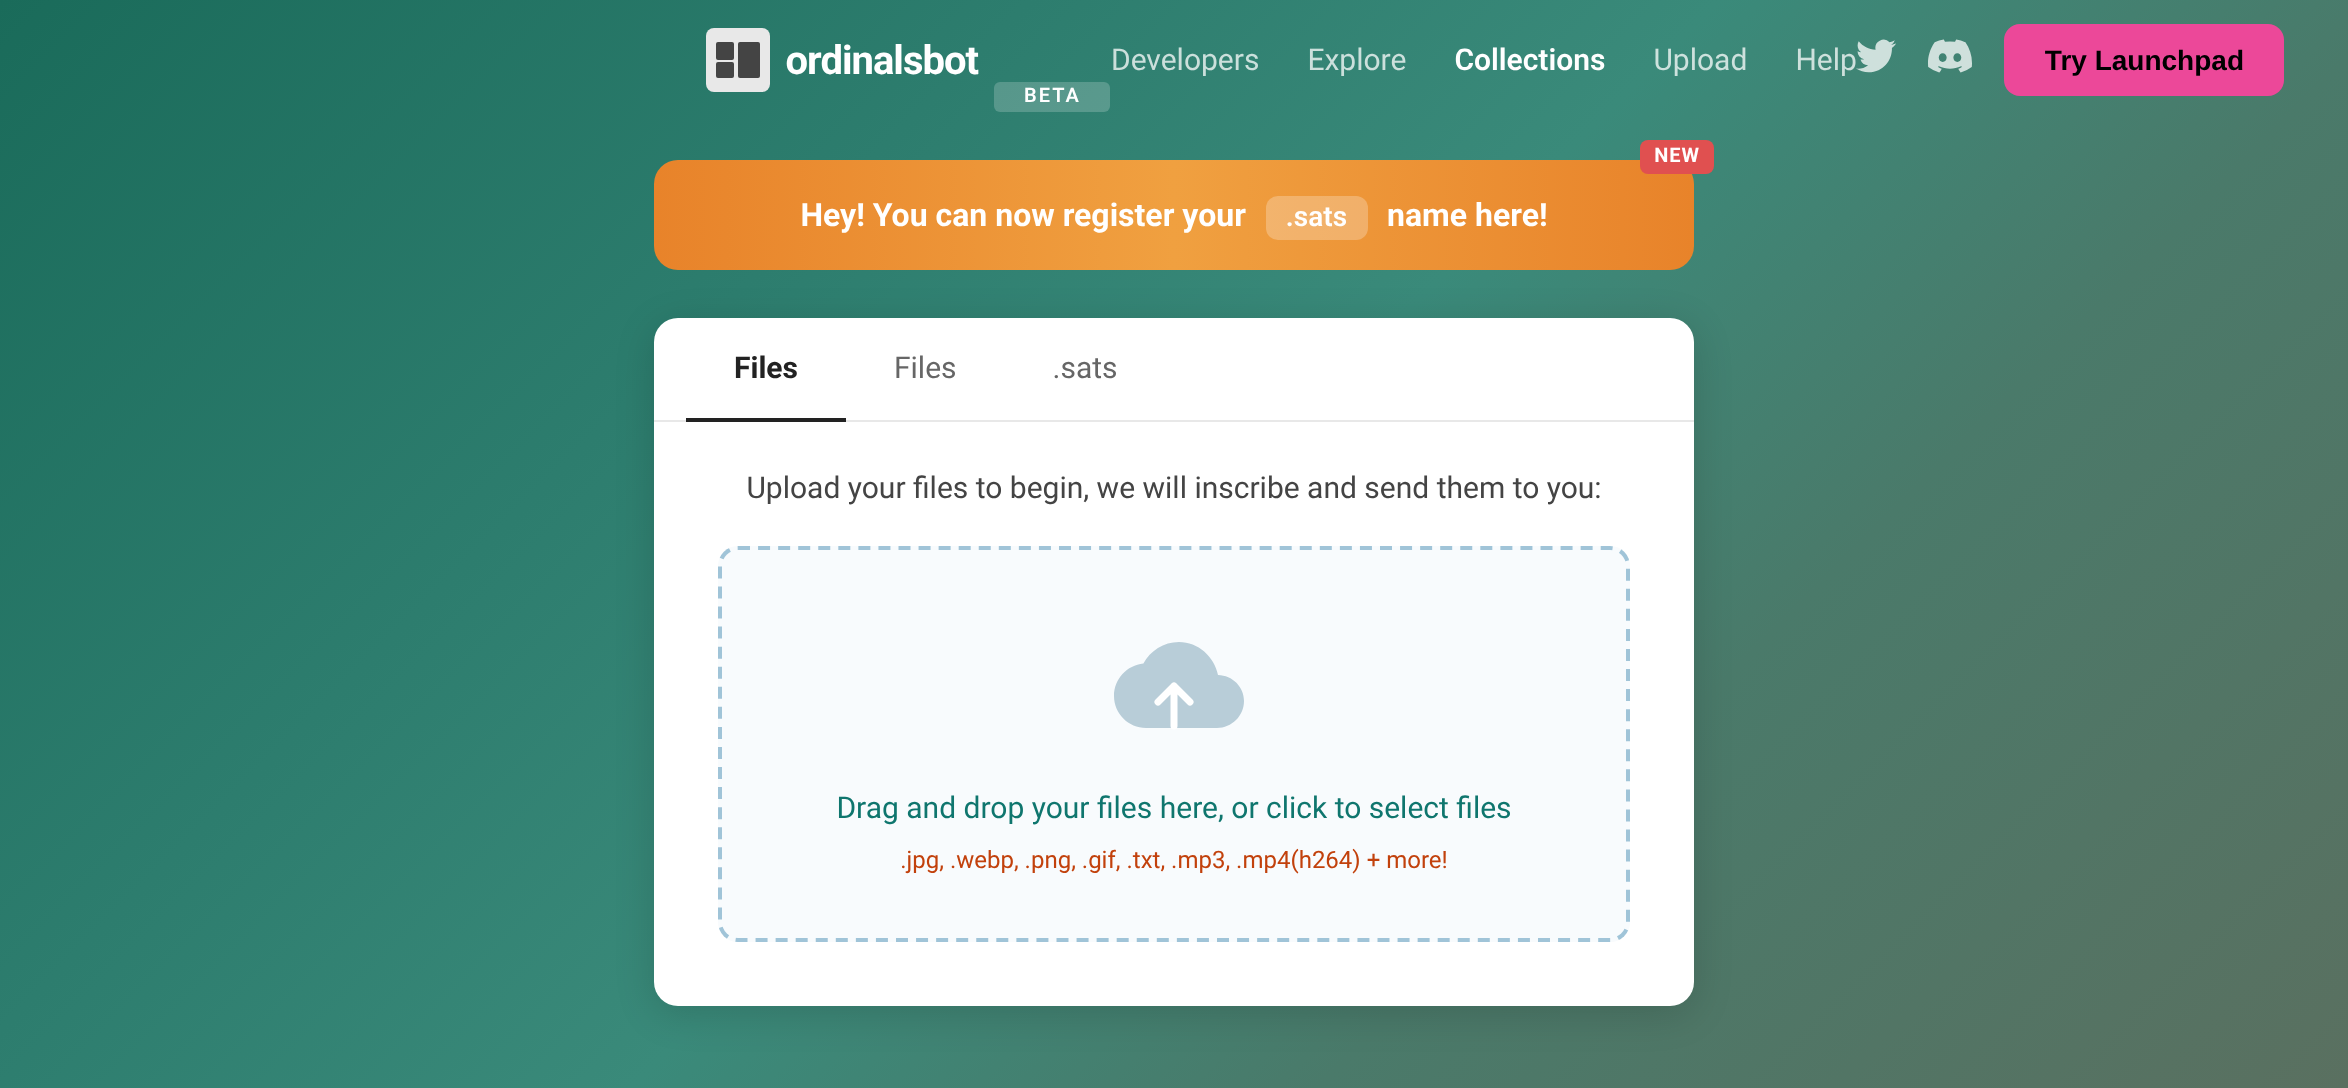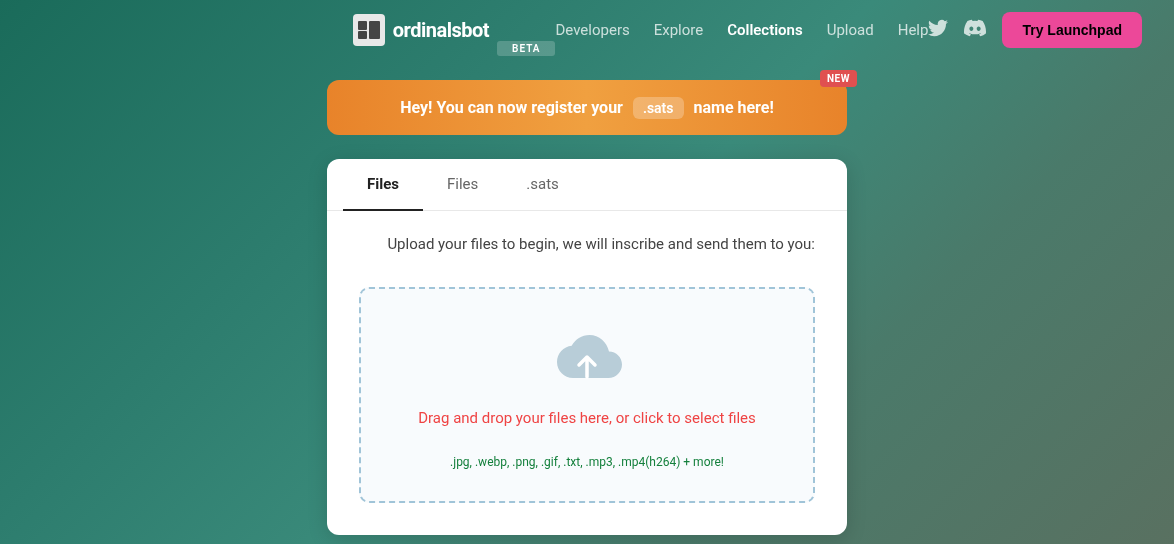--- a/index.html
+++ b/index.html
@@ -190,22 +190,22 @@
     }
 
     
     .upload-section {
       padding: 24px 32px 0;
     }
 
     .upload-description {
       font-size: 15px;
       color: #444;
-      margin-bottom: 34px;
-      text-align: right;
+      margin-bottom: 20px;
+      text-align: center;
     }
 
     .drop-zone {
       border: 2px dashed #a0c4d8;
       border-radius: 10px;
       padding: 40px 20px 32px;
       display: flex;
       flex-direction: column;
       align-items: center;
       justify-content: center;
@@ -213,27 +213,27 @@
       background: #f8fbfd;
     }
 
     .cloud-upload-icon {
       margin-bottom: 20px;
       color: #aac0cc;
     }
 
     .drop-zone-text {
       font-size: 15px;
-      color: #ef4444;
-      margin-bottom: 28px;
+      color: #0f766e;
+      margin-bottom: 10px;
     }
 
     .drop-zone-formats {
       font-size: 12px;
-      color: #15803d;
+      color: #c2410c;
       text-align: center;
     }
   </style>
 </head>
 <body>
 
 <nav class="navbar">
   <div class="navbar-left">
     <div class="logo-icon">
       <svg width="22" height="18" viewBox="0 0 22 18" fill="none">

